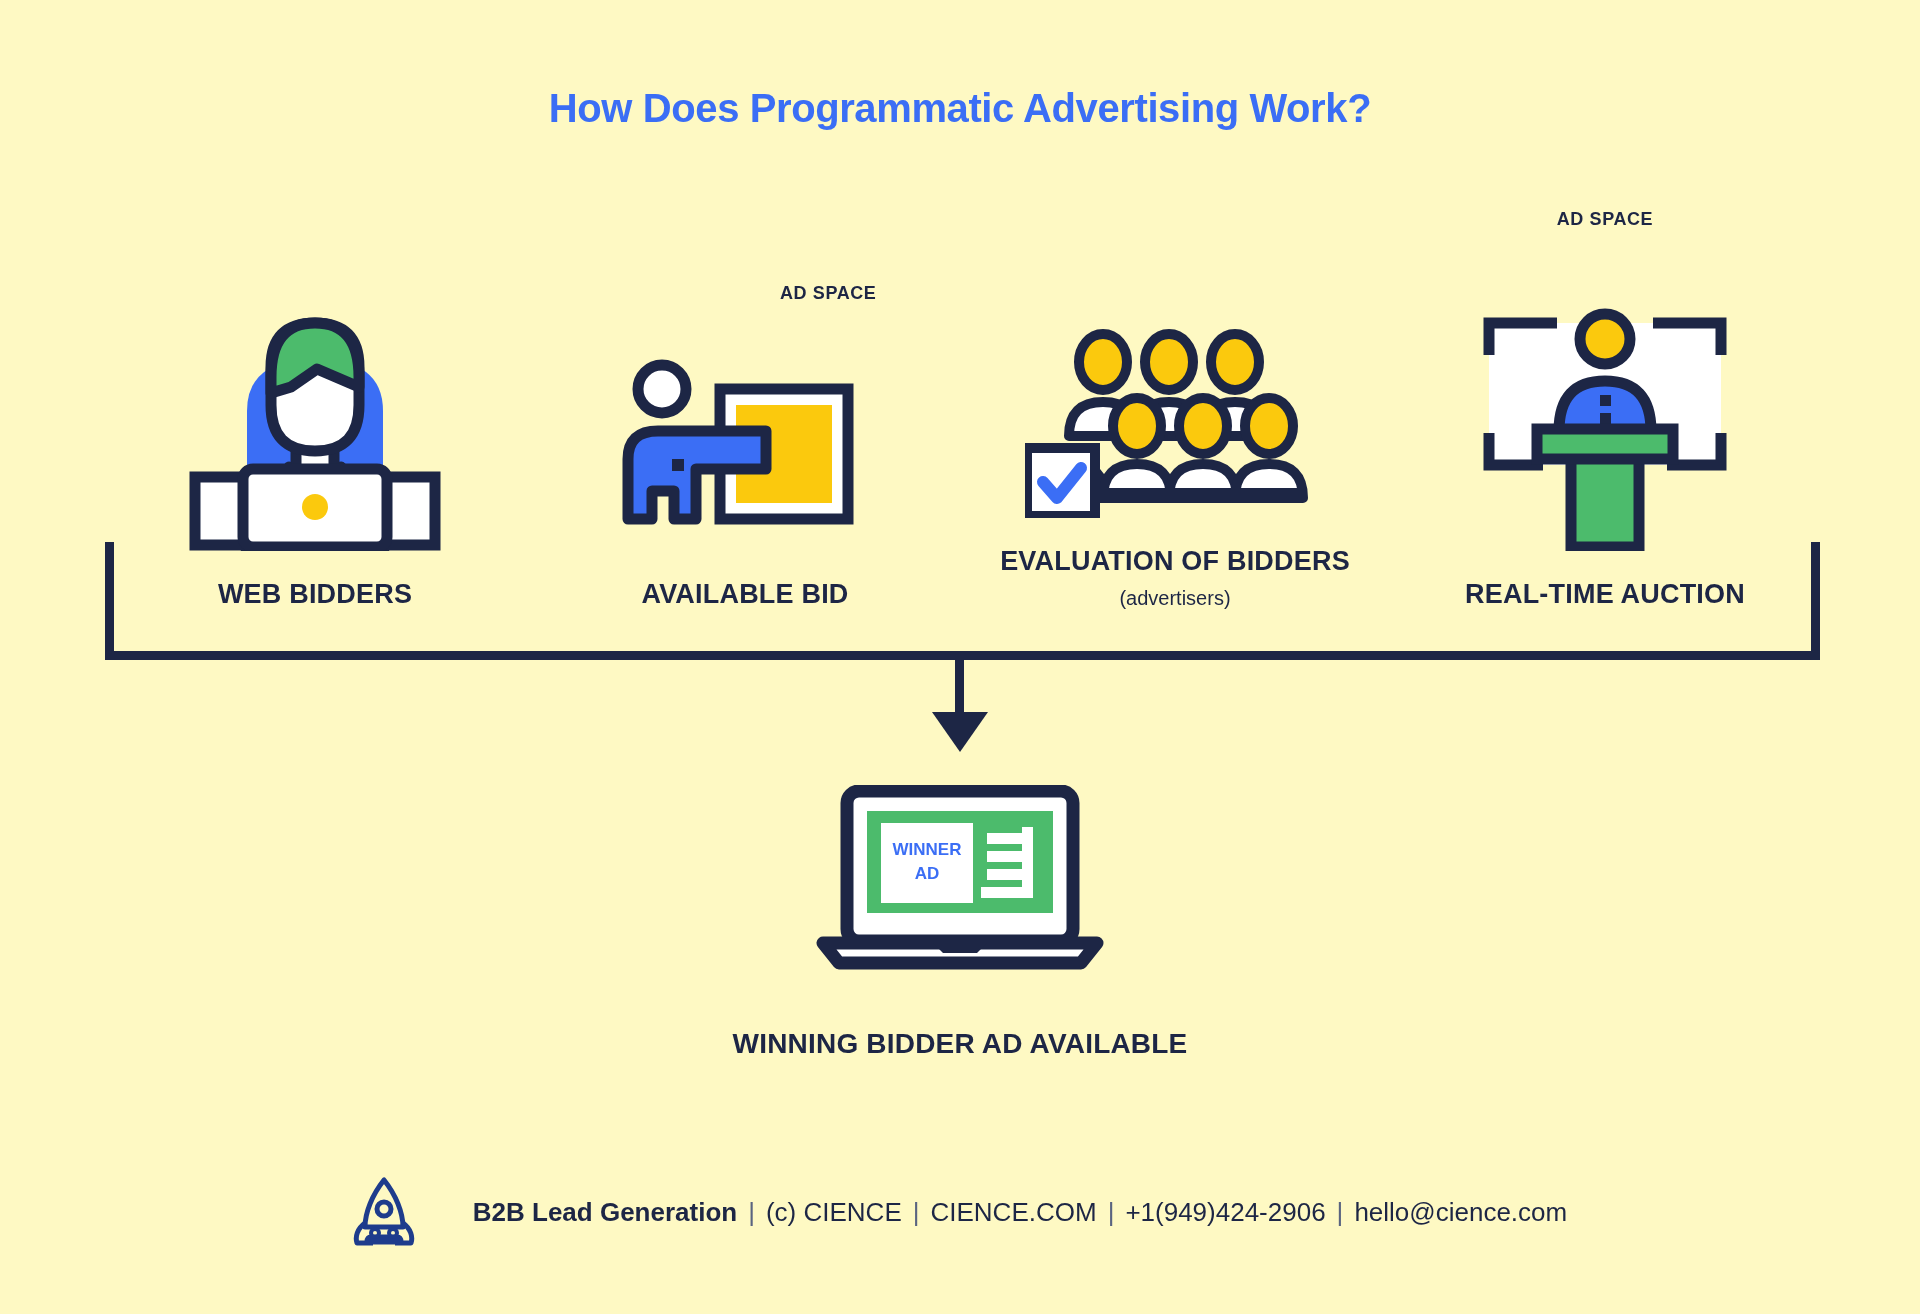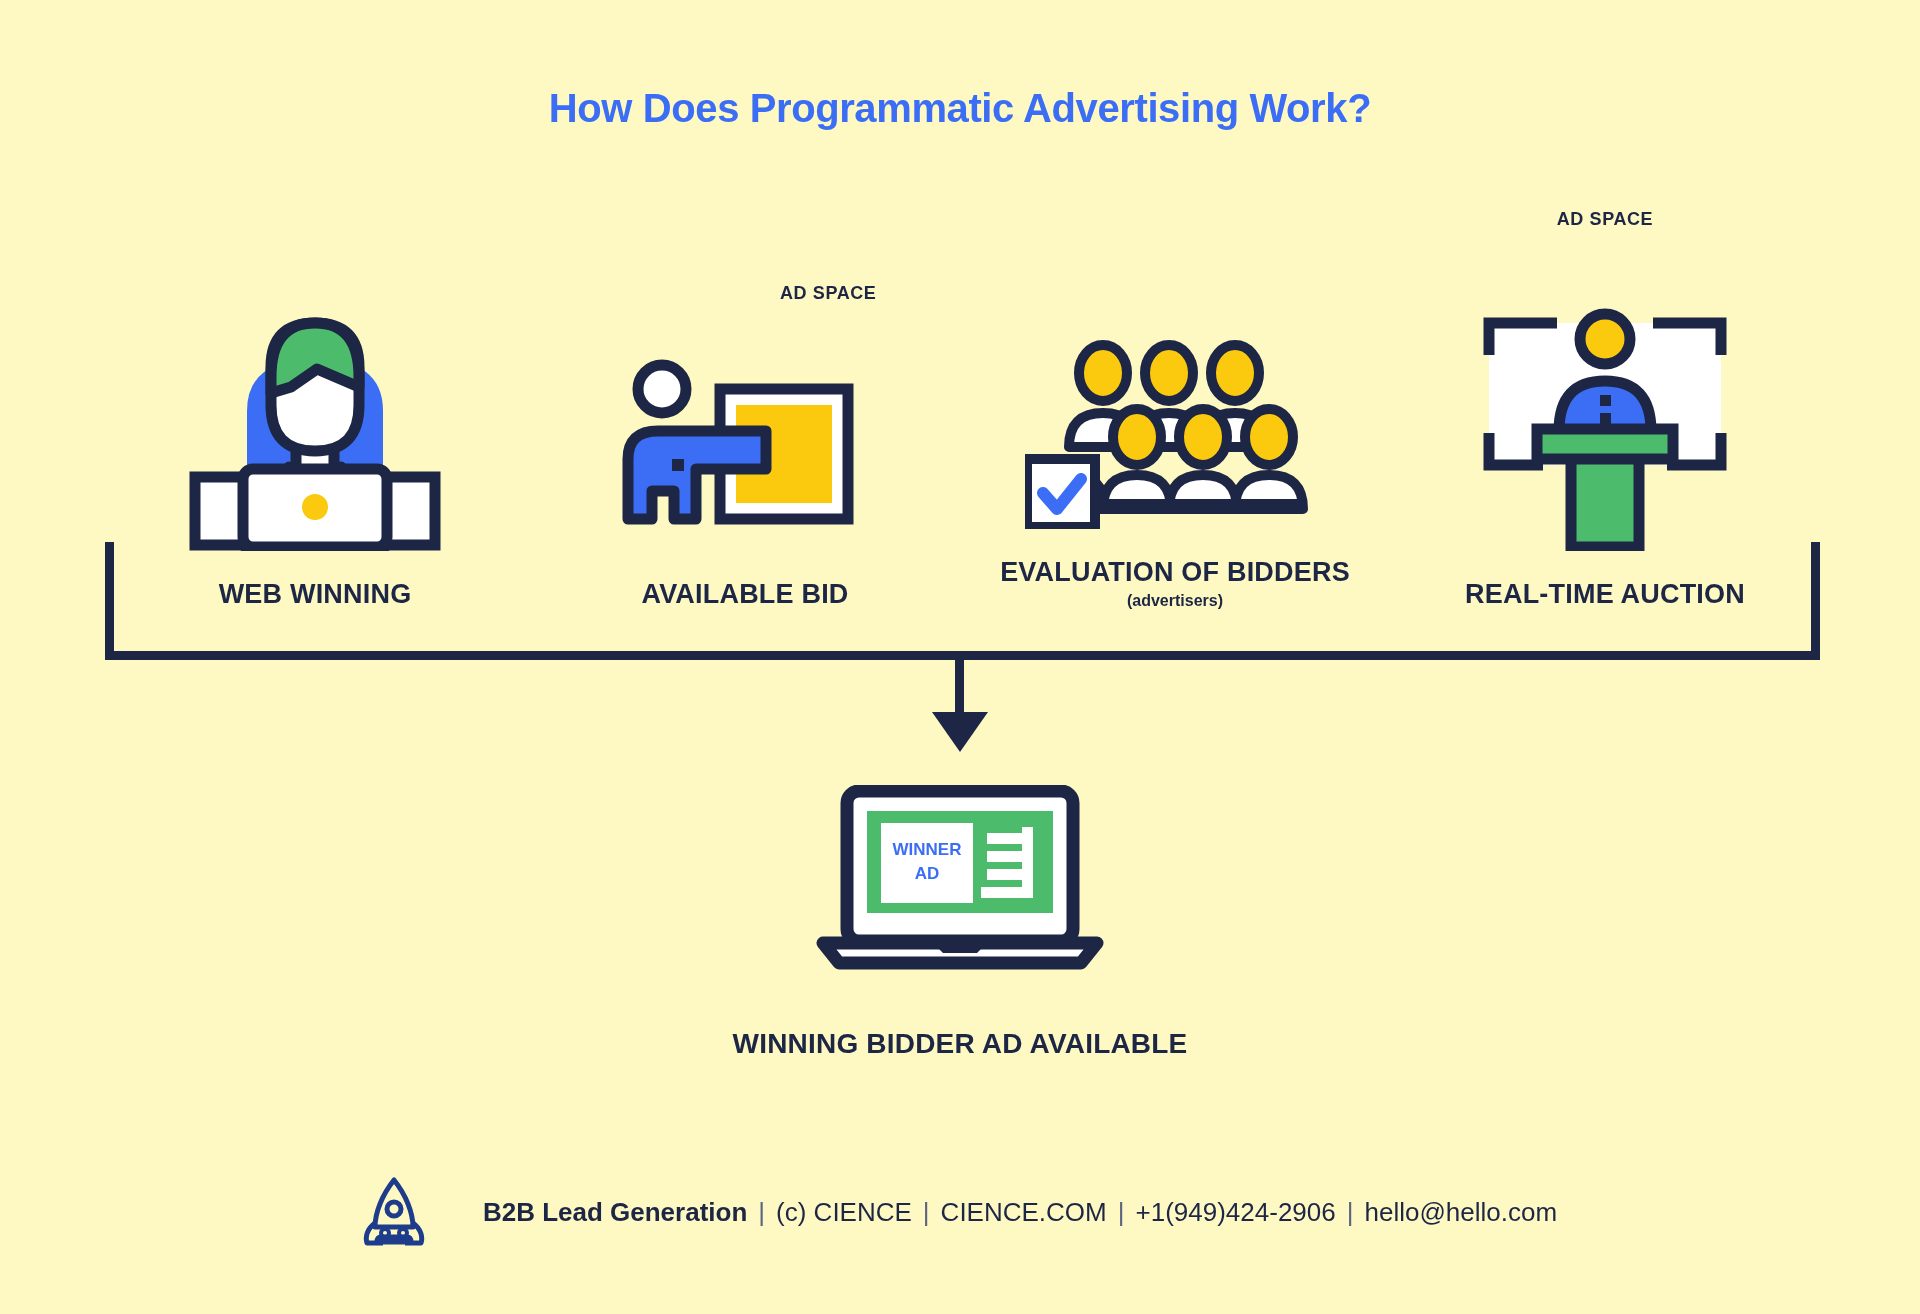--- a/index.html
+++ b/index.html
@@ -57,23 +57,23 @@
   .step-label {
     margin-top: 28px;
     font-size: 27px;
     font-weight: 700;
     letter-spacing: 0.2px;
     color: #1d2645;
     text-align: center;
     white-space: nowrap;
   }
   .step-sub {
-    margin-top: 4px;
-    font-size: 16px;
-    font-weight: 700;
+    margin-top: 10px;
+    font-size: 20px;
+    font-weight: 400;
     color: #1d2645;
     text-align: center;
   }
   .adspace-tag {
     position: absolute;
     font-size: 18px;
     font-weight: 700;
     letter-spacing: 0.6px;
     color: #1d2645;
     white-space: nowrap;
@@ -205,21 +205,21 @@
           <path d="M86 96 q0 -54 44 -54 q44 0 44 54 l0 10 l-42 -18 l-26 18 l-20 6 z" fill="#4cbb6c" stroke="#1d2645" stroke-width="11" stroke-linejoin="round"></path>
 
           <rect x="10" y="196" width="62" height="68" fill="#ffffff" stroke="#1d2645" stroke-width="11"></rect>
 
           <rect x="188" y="196" width="62" height="68" fill="#ffffff" stroke="#1d2645" stroke-width="11"></rect>
 
           <rect x="58" y="188" width="144" height="78" rx="10" fill="#ffffff" stroke="#1d2645" stroke-width="11"></rect>
           <circle cx="130" cy="226" r="13" fill="#fbc90d"></circle>
         </svg>
       </div>
-      <div class="step-label">WEB WINNING</div>
+      <div class="step-label">WEB BIDDERS</div>
     </div>
 
     <div class="step">
       <div class="art">
         <div class="adspace-tag" style="top:32px; left:160px;">AD SPACE</div>
         <svg width="250" height="200" viewBox="0 0 250 200">
 
           <rect x="100" y="38" width="128" height="130" fill="#ffffff" stroke="#1d2645" stroke-width="11"></rect>
 
           <rect x="116" y="54" width="96" height="98" fill="#fbc90d"></rect>
@@ -337,17 +337,17 @@
 
     <div class="footer-text">
       <span class="strong">B2B Lead Generation</span>
       <span class="sep">|</span>
       <span>(c) CIENCE</span>
       <span class="sep">|</span>
       <span>CIENCE.COM</span>
       <span class="sep">|</span>
       <span>+1(949)424-2906</span>
       <span class="sep">|</span>
-      <span>hello@hello.com</span>
+      <span>hello@cience.com</span>
     </div>
   </div>
 
 </div>
 
 </body></html>

